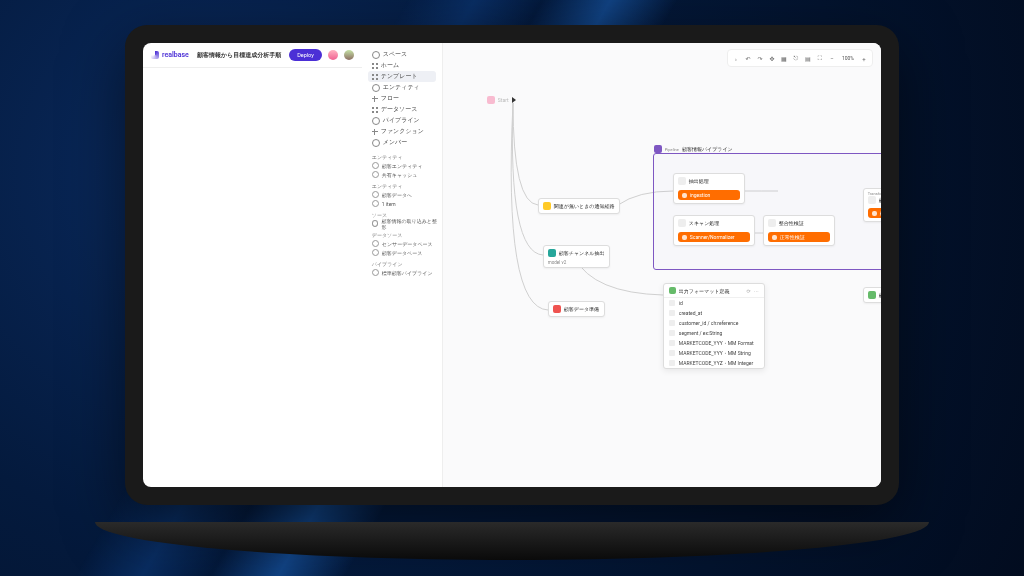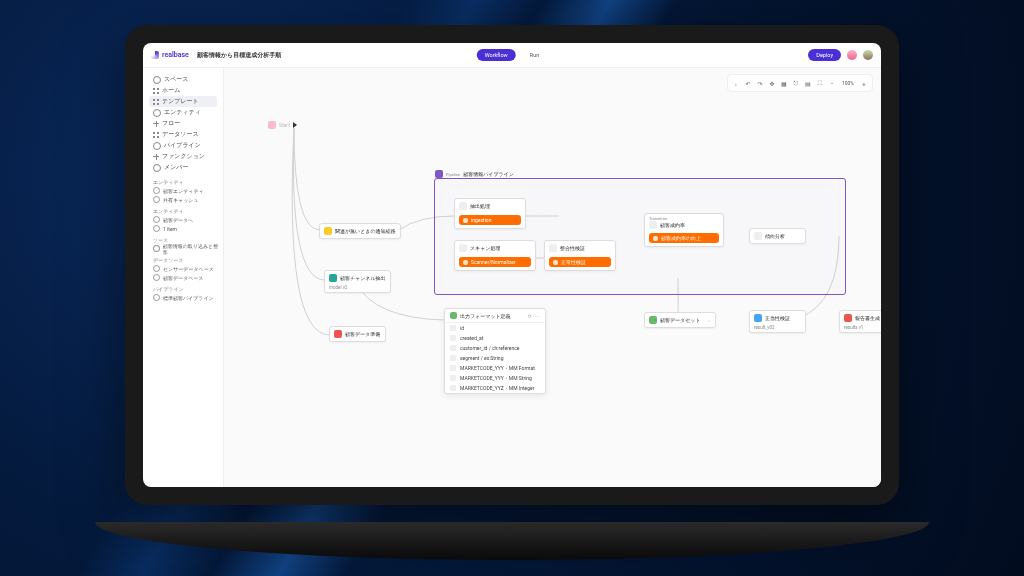--- a/index.html
+++ b/index.html
@@ -7,21 +7,21 @@
   .bg::before{content:"";position:absolute;inset:0;background:
     linear-gradient(120deg,transparent 40%,#1a5fb4 45%,transparent 50%),
     linear-gradient(-60deg,transparent 60%,#0d3a7a 65%,transparent 70%);
     opacity:.6;}
   
   .laptop{position:absolute;left:125px;top:25px;width:774px;height:510px;perspective:1200px;}
   .lid{width:100%;height:480px;background:#1a1a1a;border-radius:22px;padding:18px;box-sizing:border-box;box-shadow:0 20px 60px rgba(0,0,0,.5);}
   .screen{width:100%;height:100%;background:#fff;border-radius:8px;position:relative;overflow:hidden;}
   .base{position:absolute;bottom:-25px;left:-30px;right:-30px;height:38px;background:linear-gradient(#2a2a2a,#0a0a0a);border-radius:0 0 50% 50%/0 0 100% 100%;}
   
-  .app{display:flex;flex-direction:column;width:100%;height:100%;font-size:6px;color:#222;}
+  .app{display:flex;flex-direction:row;width:100%;height:100%;font-size:6px;color:#222;}
   .topbar{display:flex;align-items:center;height:24px;border-bottom:1px solid #eee;padding:0 8px;gap:8px;}
   .brand{display:flex;align-items:center;gap:3px;color:#4b2fd6;font-weight:600;font-size:7px;}
   .brand-icon{width:8px;height:8px;background:conic-gradient(#4b2fd6,transparent 270deg);border-radius:2px;}
   .crumb{color:#333;font-weight:600;}
   .center-pills{position:absolute;left:50%;transform:translateX(-50%);display:flex;gap:6px;align-items:center;}
   .pill{display:inline-flex;align-items:center;height:12px;padding:0 8px;border-radius:6px;font-size:5.5px;}
   .pill.primary{background:#4b2fd6;color:#fff;}
   .pill.ghost{color:#555;}
   .pill.run{background:#4b2fd6;color:#fff;}
   .right-group{margin-left:auto;display:flex;align-items:center;gap:6px;}

